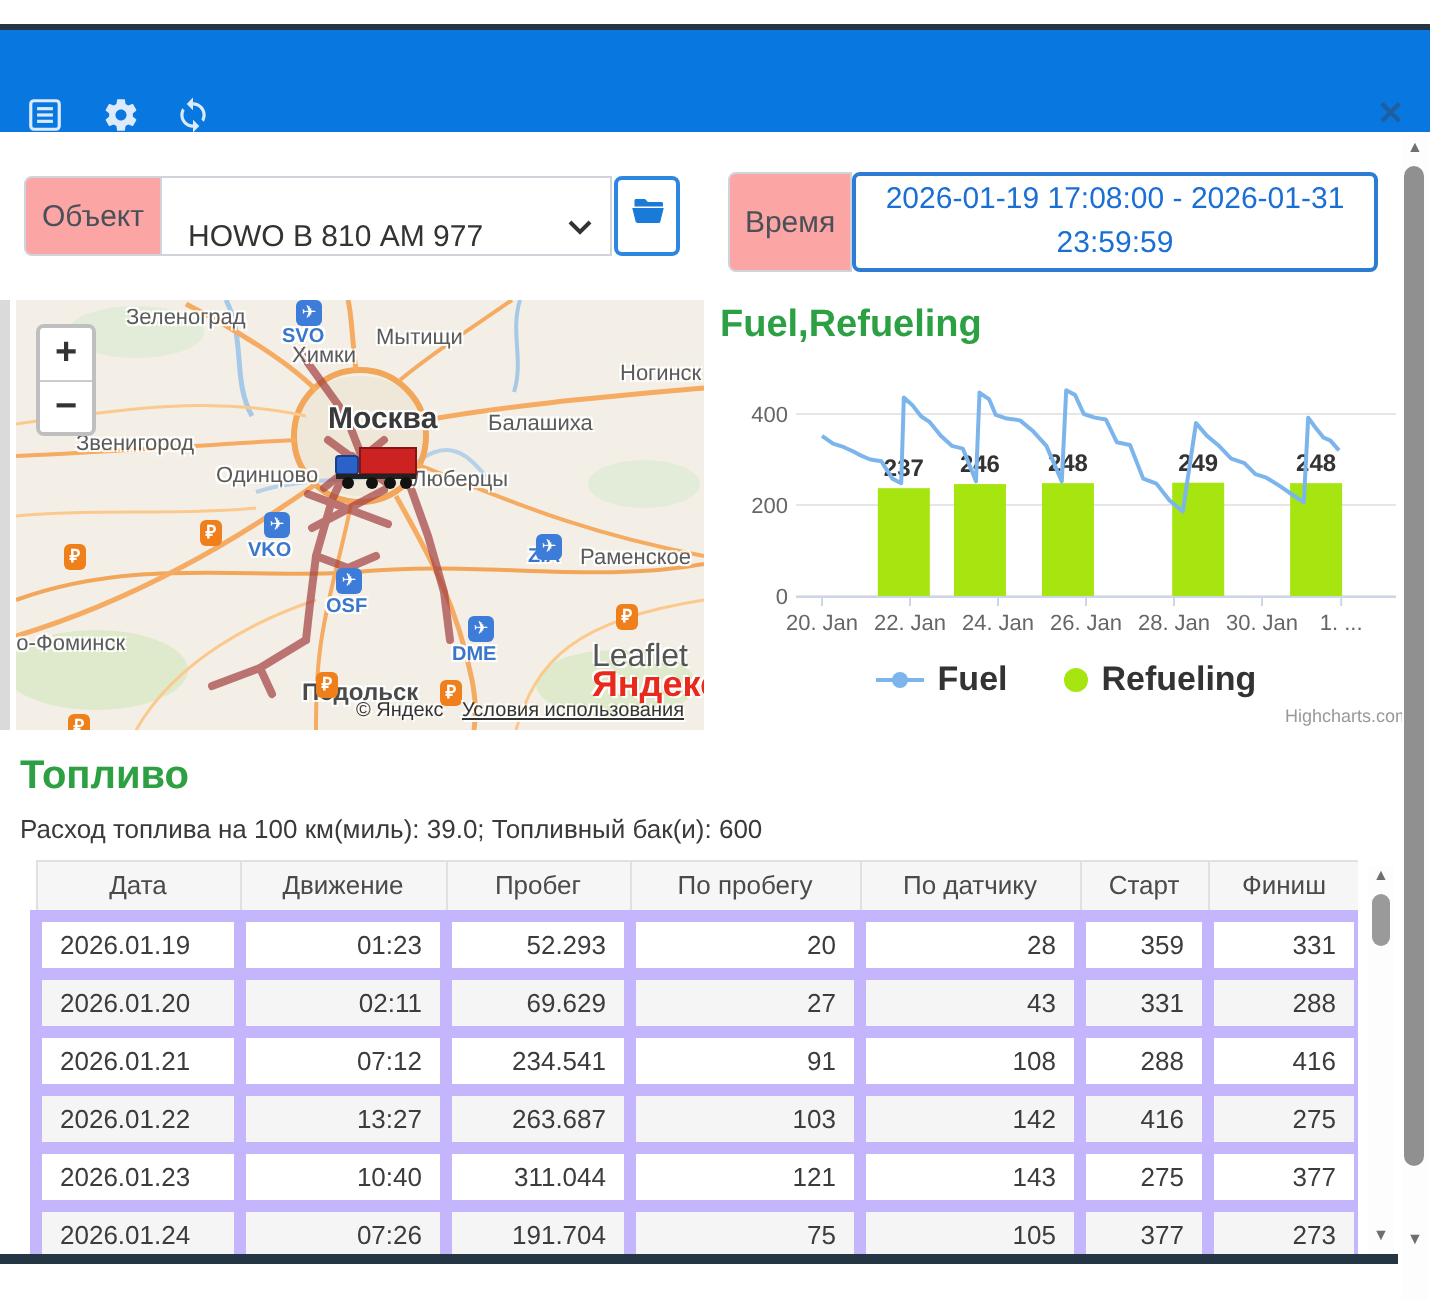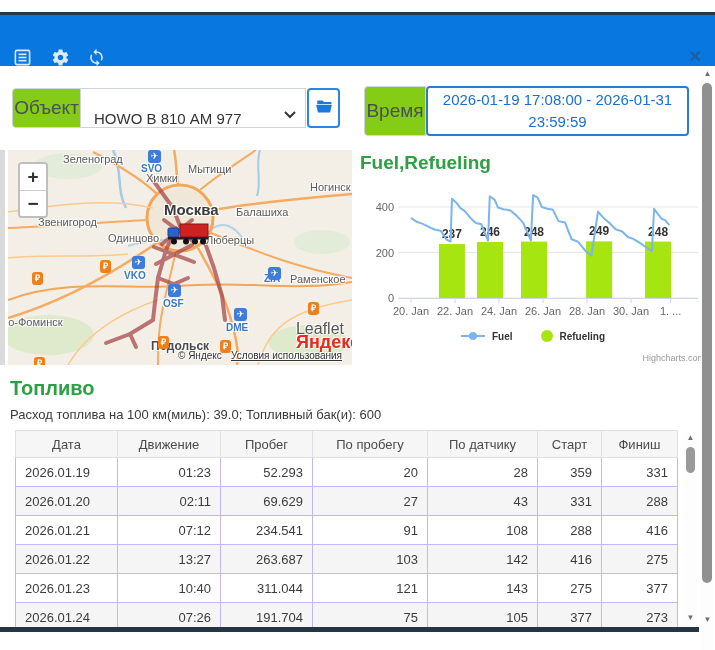--- a/index.html
+++ b/index.html
@@ -5,22 +5,22 @@
   *{box-sizing:border-box;margin:0;padding:0}
   body{background:#fff}
   #app{position:relative;width:715px;height:650px;background:#fff;overflow:hidden;
        font-family:"Liberation Sans",sans-serif}
   .topline{position:absolute;left:0;top:12px;width:715px;height:3px;background:#243544}
   .header{position:absolute;left:0;top:15px;width:715px;height:51px;background:#0877e0}
   .hicon{position:absolute;top:33px;width:19px;height:19px;color:#ddeafb;cursor:pointer}
   .hicon svg{width:100%;height:100%;display:block}
   #icoList{left:13px}#icoGear{left:51px}#icoSync{left:87px}
   .close-x{position:absolute;right:13px;top:32px;font-size:16px;font-weight:bold;color:#1d5fa0;cursor:pointer}
-  .ig-label{position:absolute;background:#84cc16;border:1px solid #ced4da;color:#495057;
-            display:flex;align-items:center;justify-content:center;font-size:19px;border-radius:4px 0 0 4px}
+  .ig-label{position:absolute;background:#fca5a5;border:1px solid #ced4da;color:#495057;
+            display:flex;align-items:center;justify-content:center;font-size:15px;border-radius:4px 0 0 4px}
   #objLabel{left:12px;top:88px;width:69px;height:40px}
   #objSelect{position:absolute;left:80px;top:88px;width:226px;height:40px;border:1px solid #ced4da;
              background:#fff;font-size:15px;color:#333;display:flex;align-items:flex-end;
              padding:0 26px 0 13px;cursor:pointer}
   #objSelect .chev{position:absolute;right:9px;top:16px}
   #folderBtn{position:absolute;left:307px;top:88px;width:33px;height:40px;border:2px solid #2d86e0;
              border-radius:4px;background:#fff;display:flex;align-items:center;justify-content:center;cursor:pointer}
   #timeLabel{left:364px;top:86px;width:62px;height:50px}
   #timeBox{position:absolute;left:426px;top:86px;width:263px;height:50px;border:2px solid #2d7cd4;
            border-radius:4px;background:#fff;color:#1a6fd4;font-size:15px;display:flex;align-items:center;
@@ -51,32 +51,32 @@
   .attr-copy{position:absolute;left:170px;top:200px;font-size:10px;color:#333;
         text-shadow:1px 1px 0 #fff,-1px -1px 0 #fff}
   .attr-link{position:absolute;left:223px;top:200px;font-size:10px;color:#333;text-decoration:underline;
         cursor:pointer;text-shadow:1px 1px 0 #fff,-1px -1px 0 #fff}
   
   #chart{position:absolute;left:358px;top:152px;width:352px;height:218px}
   #chartTitle{position:absolute;left:2px;top:0;font-size:19px;font-weight:bold;color:#2da044}
   #plot{position:absolute;left:0;top:0}
   #legend{position:absolute;left:0;top:178px;width:350px;display:flex;justify-content:center;
           gap:28px;align-items:center}
-  .litem{display:flex;align-items:center;gap:7px;font-size:10px;font-weight:bold;color:#333;cursor:pointer}
+  .litem{display:flex;align-items:center;gap:7px;font-size:17px;font-weight:bold;color:#333;cursor:pointer}
   .lmark-line{width:24px;height:2px;background:#7cb5ec;position:relative}
   .lmark-line::after{content:"";position:absolute;left:8px;top:-3px;width:8px;height:8px;background:#7cb5ec;border-radius:50%}
   .lmark-dot{width:12px;height:12px;border-radius:50%;background:#a6e510}
   #credits{position:absolute;right:5px;top:201px;font-size:9px;color:#999;cursor:pointer}
   
   #fuelTitle{position:absolute;left:10px;top:377px;font-size:20px;font-weight:bold;color:#2da044}
   #fuelSub{position:absolute;left:10px;top:407px;font-size:13px;color:#3a3a3a}
   #tableWrap{position:absolute;left:15px;top:430px;width:664px;height:197px;overflow:hidden}
   table{border-collapse:collapse;font-size:13px;color:#3c3c3c;width:662px;table-layout:fixed}
   th{background:#f6f6f6;font-weight:normal;color:#4a4a4a;height:27px;border:1px solid #e0e0e0;text-align:center}
-  td{height:29px;border:1px solid #c4b5fd;padding:0 9px;background:#fff}
+  td{height:29px;border:6px solid #c4b5fd;padding:0 9px;background:#fff}
   tbody tr:nth-child(even) td{background:#f5f5f5}
   .c-left{text-align:left}.c-right{text-align:right}
   
   .sbar{position:absolute;background:#fdfdfd}
   #sbInner{left:684px;top:433px;width:13px;height:194px}
   #sbOuter{left:701px;top:67px;width:13px;height:583px}
   .sarrow{position:absolute;left:0;width:13px;text-align:center;font-size:8px;color:#6f6f6f;cursor:pointer}
   .sthumb{position:absolute;border-radius:6px;background:#909090;cursor:pointer}
   #sbInner .sthumb{left:2px;top:14px;width:9px;height:26px;background:#9a9a9a}
   #sbOuter .sthumb{left:1px;top:16px;width:10px;height:500px}
@@ -170,21 +170,21 @@
         <path d="M150,128 L166,134 L180,128"></path>
       </g>
     </svg>
     <div>
         <span class="mlbl city" style="left: 55px; top: 3px;">Зеленоград</span>
         <span class="mlbl city" style="left: 138px; top: 22px;">Химки</span>
         <span class="mlbl city" style="left: 180px; top: 13px;">Мытищи</span>
         <span class="mlbl city" style="left: 302px; top: 31px;">Ногинск</span>
         <span class="mlbl city" style="left: 30px; top: 66px;">Звенигород</span>
         <span class="mlbl capital" style="left: 156px; top: 51px;">Москва</span>
-        <span class="mlbl city" style="left: 228px; top: 56px;">Балашиха</span>
+        <span class="mlbl city" style="left: 236px; top: 56px;">Балашиха</span>
         <span class="mlbl city" style="left: 100px; top: 82px;">Одинцово</span>
         <span class="mlbl city" style="left: 198px; top: 84px;">Люберцы</span>
         <span class="mlbl city" style="left: 282px; top: 123px;">Раменское</span>
         <span class="mlbl city" style="left: -20px; top: 166px;">Наро-Фоминск</span>
         <span class="mlbl town" style="left: 143px; top: 165px; margin-top: 24px;">Подольск</span>
         <span class="mlbl apt" style="left: 133px; top: 13px;">SVO</span>
         <span class="mlbl apt" style="left: 116px; top: 120px;">VKO</span>
         <span class="mlbl apt" style="left: 155px; top: 148px;">OSF</span>
         <span class="mlbl apt" style="left: 218px; top: 172px;">DME</span>
         <span class="mlbl apt" style="left: 256px; top: 123px;">ZIA</span>

